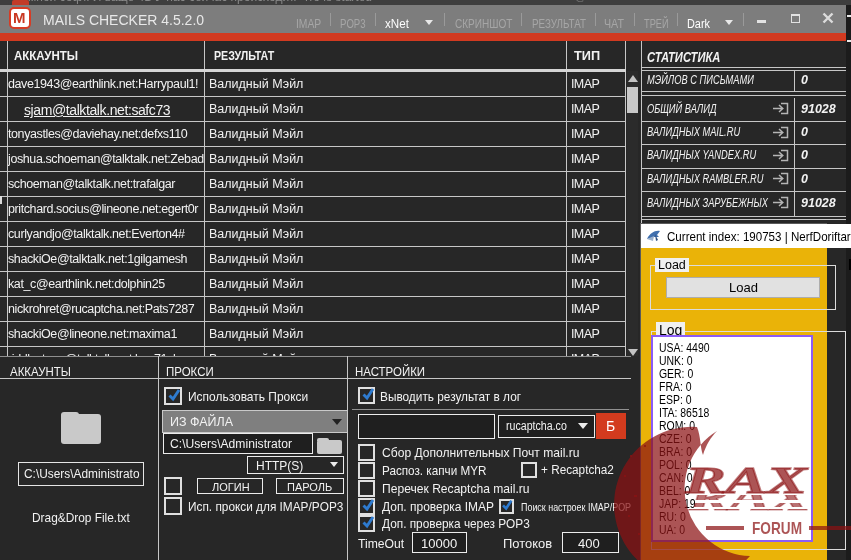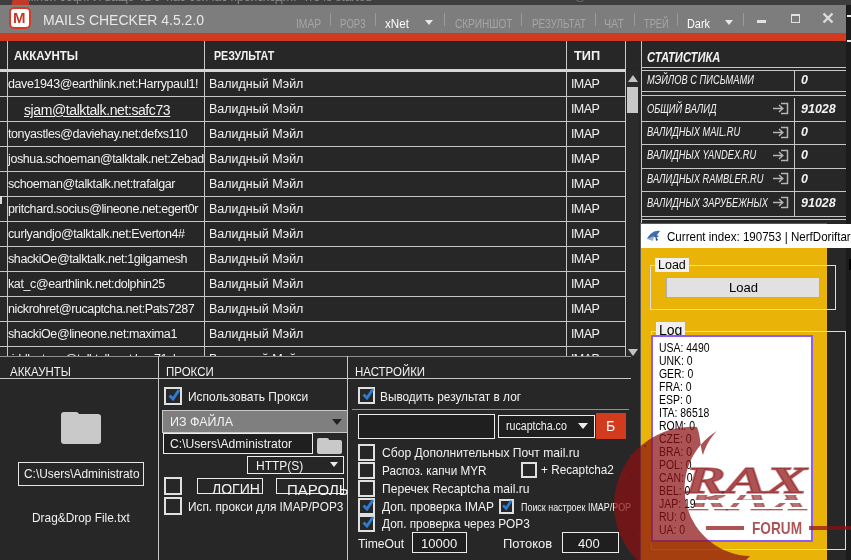--- a/index.html
+++ b/index.html
@@ -241,23 +241,23 @@
       <path d="M1 5 q0-2 2-2 h8 q2 0 2 2 v1 h-12 z" fill="#c9c9c9"></path>
       <rect x="1" y="5" width="25" height="14" rx="2" fill="#c9c9c9"></rect>
     </svg>
 
     <div class="a" style="left:247px;top:100px;width:97px;height:18px;background:#262626;border:1px solid #ececec;"></div>
     <div class="t" style="left:256px;top:103px;font-size:12px;">HTTP(S)</div>
     <div class="a" style="left:330px;top:106px;width:0;height:0;border-left:4.5px solid transparent;border-right:4.5px solid transparent;border-top:5.5px solid #ececec;"></div>
 
     <div class="a" style="left:164px;top:121px;width:18px;height:18px;border:2px solid #e0e0e0;"></div>
     <div class="a" style="left:197px;top:122px;width:66px;height:16px;border:1px solid #ececec;"></div>
-    <div class="t" style="left:212px;top:125px;font-size:14px;">ЛОГИН</div>
+    <div class="t" style="left:212px;top:125px;font-size:11px;">ЛОГИН</div>
     <div class="a" style="left:276px;top:122px;width:68px;height:16px;border:1px solid #ececec;"></div>
-    <div class="t" style="left:287px;top:125px;font-size:15px;">ПАРОЛЬ</div>
+    <div class="t" style="left:287px;top:125px;font-size:11px;">ПАРОЛЬ</div>
 
     <div class="a" style="left:164px;top:141px;width:18px;height:18px;border:2px solid #e0e0e0;"></div>
     <div class="t" style="left:188px;top:143px;font-size:13px;transform:scaleX(0.91);">Исп. прокси для IMAP/POP3</div>
 
     <div class="a" style="left:358px;top:31px;width:17px;height:17px;border:2px solid #e0e0e0;"></div>
     <svg class="a" style="left:360px;top:30px;" width="16" height="16" viewBox="0 0 16 16">
       <path d="M3.5 8.5 l3.5 3.5 L13 3" stroke="#2e7bd0" stroke-width="2.9" fill="none"></path>
     </svg>
     <div class="t" style="left:380px;top:33px;font-size:13px;transform:scaleX(0.91);">Выводить результат в лог</div>
     <div class="ln" style="left:352px;top:52.5px;width:277px;height:1px;background:#909090;"></div>

